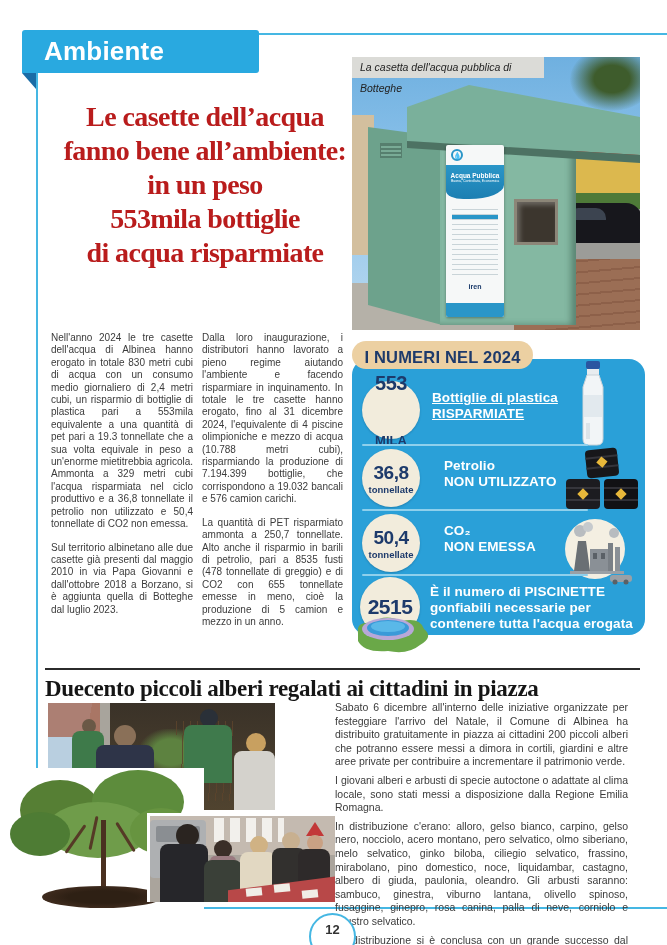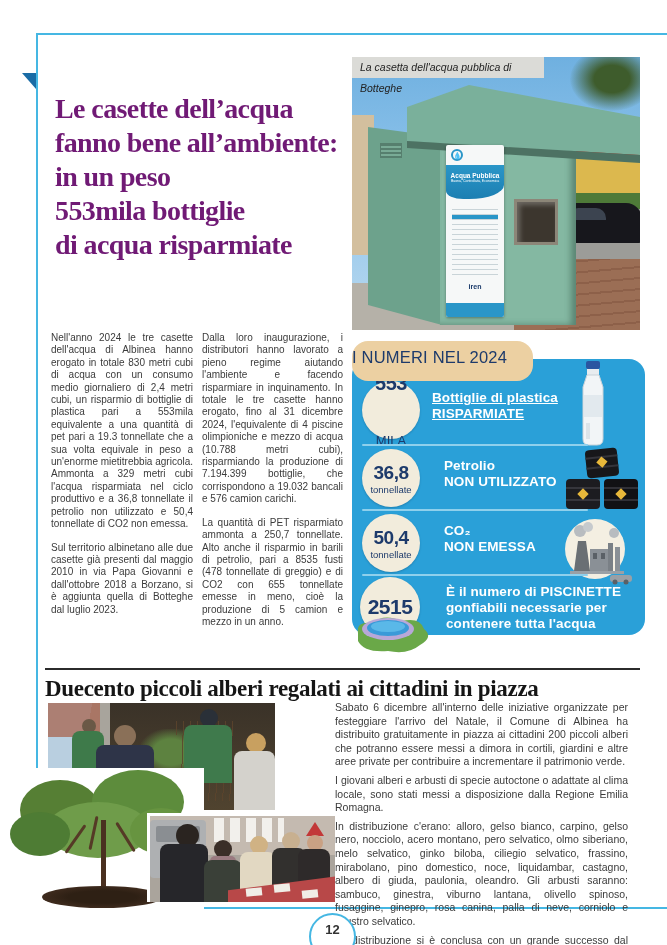--- a/index.html
+++ b/index.html
@@ -15,24 +15,24 @@
 
   
   .tab { position:absolute; left:22px; top:30px; width:237px; height:43px;
          background:#29a9e0; border-radius:3px 3px 3px 0; z-index:5;
          color:#fff; font-size:26px; font-weight:800; line-height:43px;
          padding-left:22px; letter-spacing:0.2px; }
   .tab-fold { position:absolute; left:22px; top:73px; width:0; height:0;
               border-top:16px solid #1a6ca6; border-left:14px solid transparent; z-index:4; }
 
   
-  .headline { position:absolute; left:55px; top:92px; width:300px; z-index:3;
+  .headline { position:absolute; left:55px; top:100px; width:300px; z-index:3;
               font-family:"Liberation Serif","DejaVu Serif",serif;
               font-weight:700; font-size:28px; line-height:34px;
-              letter-spacing:-0.6px; color:#701a75; }
+              letter-spacing:-0.6px; color:#b91c1c;text-align:center; }
   .subtitle { position:absolute; left:55px; top:268px; width:300px; z-index:3;
               font-family:"Liberation Serif","DejaVu Serif",serif;
               font-style:italic; font-size:19px; line-height:24px; color:#222; }
 
   
   .bodycol { position:absolute; top:332px; z-index:3; color:#3b3b3b;
              font-size:10px; line-height:12.4px; text-align:justify; }
   .col1 { left:51px; width:142px; }
   .col2 { left:202px; width:141px; }
   .bodycol p + p { margin-top:11px; }
@@ -86,32 +86,32 @@
   .panel-lines { position:absolute; left:6px; top:60px; width:46px; height:70px;
                  background:repeating-linear-gradient(#f6f8f8 0 4px,#c9d4d8 4px 5px); }
   .panel-thead { position:absolute; left:6px; top:70px; width:46px; height:4px; background:#2a96c8; }
   .panel-brand { position:absolute; left:0; top:138px; width:100%; text-align:center;
                  font-size:7px; font-weight:700; color:#1a3a6a; }
   .panel-foot { position:absolute; left:0; bottom:0; width:100%; height:14px; background:#2a96c8; }
   .window { left:162px; top:142px; width:44px; height:46px; background:#3c362e;
             border:3px solid #8c8678; box-shadow:inset 3px 3px 5px rgba(255,255,255,.25); }
 
   
-  .info-pill { position:absolute; left:352px; top:341px; width:181px; height:40px;
+  .info-pill { position:absolute; left:352px; top:341px; width:181px; height:28px;
                background:#ecd0a2; border-radius:16px; z-index:6;
-               color:#1d3a6b; font-weight:400; font-size:16.5px; line-height:32px;
-               text-align:left; letter-spacing:0.2px; }
+               color:#1d3a6b; font-weight:700; font-size:16.5px; line-height:32px;
+               text-align:center; letter-spacing:0.2px; }
   .info-box { position:absolute; left:352px; top:359px; width:293px; height:276px;
               background:#2aa0d8; border-radius:16px; z-index:5; }
   .ib { position:absolute; }
   .stat-circle { background:#f2ecdc; border-radius:50%; color:#1d3a6b; text-align:center;
                  display:flex; flex-direction:column; justify-content:center;
                  box-shadow:0 1px 2px rgba(0,40,70,.25); }
   .stat-value { font-weight:800; letter-spacing:-0.5px; }
-  .stat-unit { font-weight:400; }
+  .stat-unit { font-weight:700; }
   .stat-label { color:#ffffff; font-weight:700; font-size:13.5px; line-height:16px;
                 letter-spacing:0.1px; }
   .divider { height:2px; background:#8fd0ec; border-radius:1px; }
 
   
   .rule2 { position:absolute; left:45px; top:668px; width:595px; height:2px;
            background:#2b2b2b; z-index:3; }
   .title2 { position:absolute; left:45px; top:676px; width:600px; z-index:3;
             font-family:"Liberation Serif","DejaVu Serif",serif;
             font-weight:700; font-size:23px; letter-spacing:-0.3px; color:#151515; }
@@ -182,20 +182,23 @@
              text-align:center; font-size:13px; font-weight:700; color:#333;
              padding-top:7px; }
 </style>
 </head>
 <body>
 
 <div id="page">
 
   <div class="frame"></div>
 
+  <div class="tab">
+    <span>Ambiente</span>
+  </div>
   <div class="tab-fold"></div>
 
   <div class="headline">
     <div>Le casette dell’acqua</div>
     <div>fanno bene all’ambiente:</div>
     <div>in un peso</div>
     <div>553mila bottiglie</div>
     <div>di acqua risparmiate</div>
   </div>
 
@@ -308,21 +311,21 @@
       <rect x="8" y="52" width="54" height="3" fill="#9aa0a6"></rect>
       <rect x="48" y="56" width="22" height="7" rx="3" fill="#9aa0a6"></rect>
       <circle cx="53" cy="63" r="2.5" fill="#5a6066"></circle>
       <circle cx="64" cy="63" r="2.5" fill="#5a6066"></circle>
     </svg>
     <div class="ib divider" style="left:10px; top:215px; width:226px;"></div>
 
     <div class="ib stat-circle" style="left:8px; top:218px; width:60px; height:60px;">
       <div class="stat-value" style="font-size:21px;">2515</div>
     </div>
-    <div class="ib stat-label" style="left:94px; top:225px;">
+    <div class="ib stat-label" style="left:78px; top:225px;">
       <div>È il numero di PISCINETTE</div>
       <div>gonfiabili necessarie per</div>
       <div>contenere tutta l'acqua erogata</div>
     </div>
     <svg class="ib" style="left:2px; top:248px;" width="84" height="48" viewBox="0 0 84 48">
       <path d="M4 26 Q2 14 18 16 Q30 6 48 14 Q66 10 70 22 Q80 30 66 38 Q54 48 34 44 Q10 46 4 34 Z" fill="#6aa848"></path>
       <ellipse cx="34" cy="22" rx="26" ry="11" fill="#b8a8d8"></ellipse>
       <ellipse cx="34" cy="21" rx="21" ry="8" fill="#3a9ad8"></ellipse>
       <ellipse cx="34" cy="19.5" rx="17" ry="5.5" fill="#5ab8e8"></ellipse>
     </svg>

